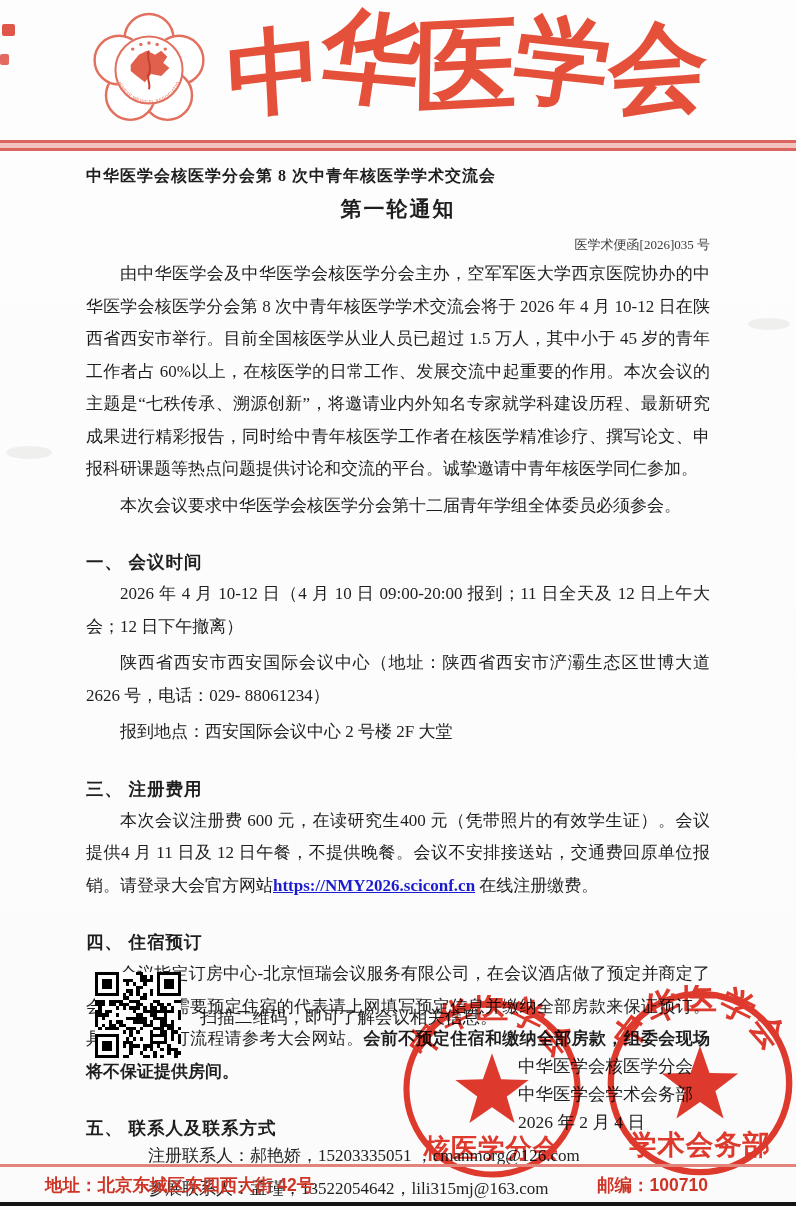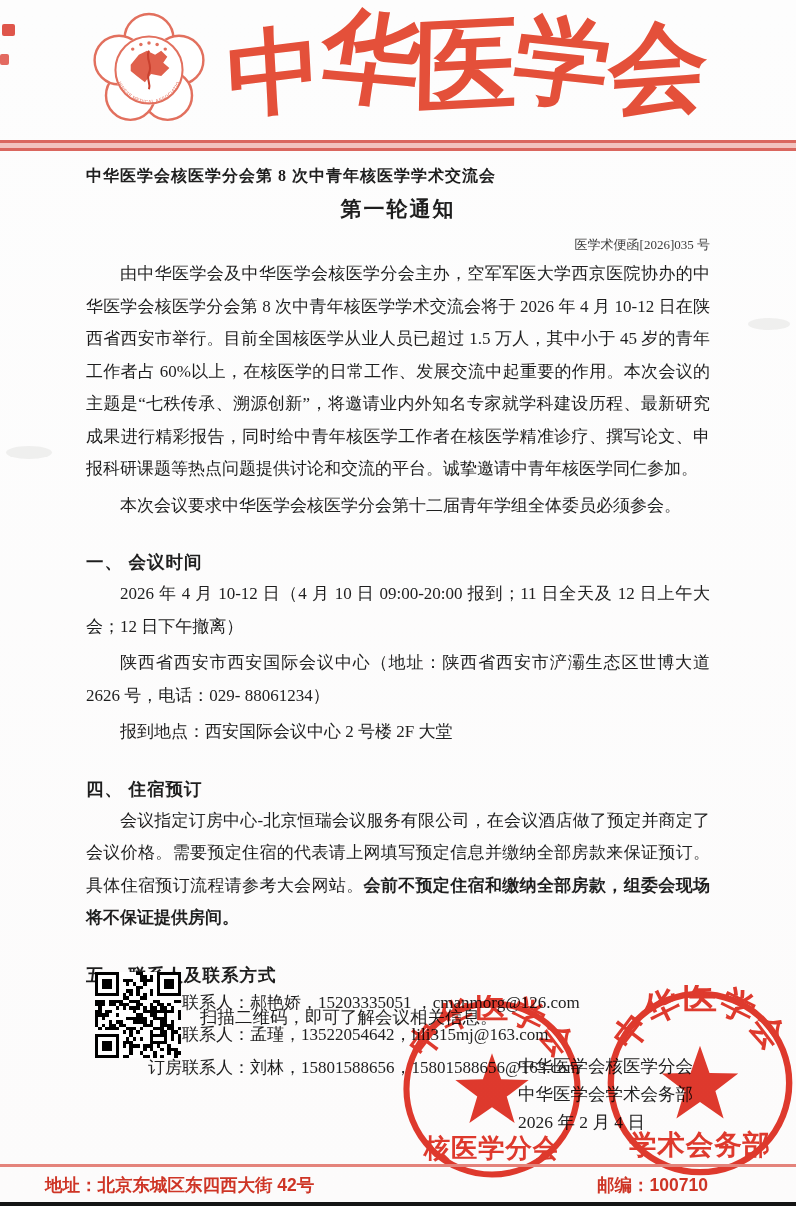--- a/index.html
+++ b/index.html
@@ -111,20 +111,26 @@
     <div class="section">
       <div class="sec-heading">一、 会议时间</div>
       <p class="body-text">2026 年 4 月 10-12 日（4 月 10 日 09:00-20:00 报到；11 日全天及 12 日上午大会；12 日下午撤离）</p>
     </div>
 
     <div class="section">
       <p class="body-text">陕西省西安市西安国际会议中心（地址：陕西省西安市浐灞生态区世博大道 2626 号，电话：029- 88061234）</p>
       <p class="body-text">报到地点：西安国际会议中心 2 号楼 2F 大堂</p>
     </div>
 
+    <div class="section">
+      <div class="sec-heading">三、 注册费用</div>
+      <p class="body-text">
+        <span>本次会议注册费 600 元，在读研究生400 元（凭带照片的有效学生证）。会议提供4 月 11 日及 12 日午餐，不提供晚餐。会议不安排接送站，交通费回原单位报销。请登录大会官方网站</span><a class="doc-link">https://NMY2026.sciconf.cn</a><span> 在线注册缴费。</span>
+      </p>
+    </div>
 
     <div class="section">
       <div class="sec-heading">四、 住宿预订</div>
       <p class="body-text">
         <span>会议指定订房中心-北京恒瑞会议服务有限公司，在会议酒店做了预定并商定了会议价格。需要预定住宿的代表请上网填写预定信息并缴纳全部房款来保证预订。具体住宿预订流程请参考大会网站。</span><strong>会前不预定住宿和缴纳全部房款，组委会现场将不保证提供房间。</strong>
       </p>
     </div>
 
     <div class="section">
       <div class="sec-heading">五、 联系人及联系方式</div>

